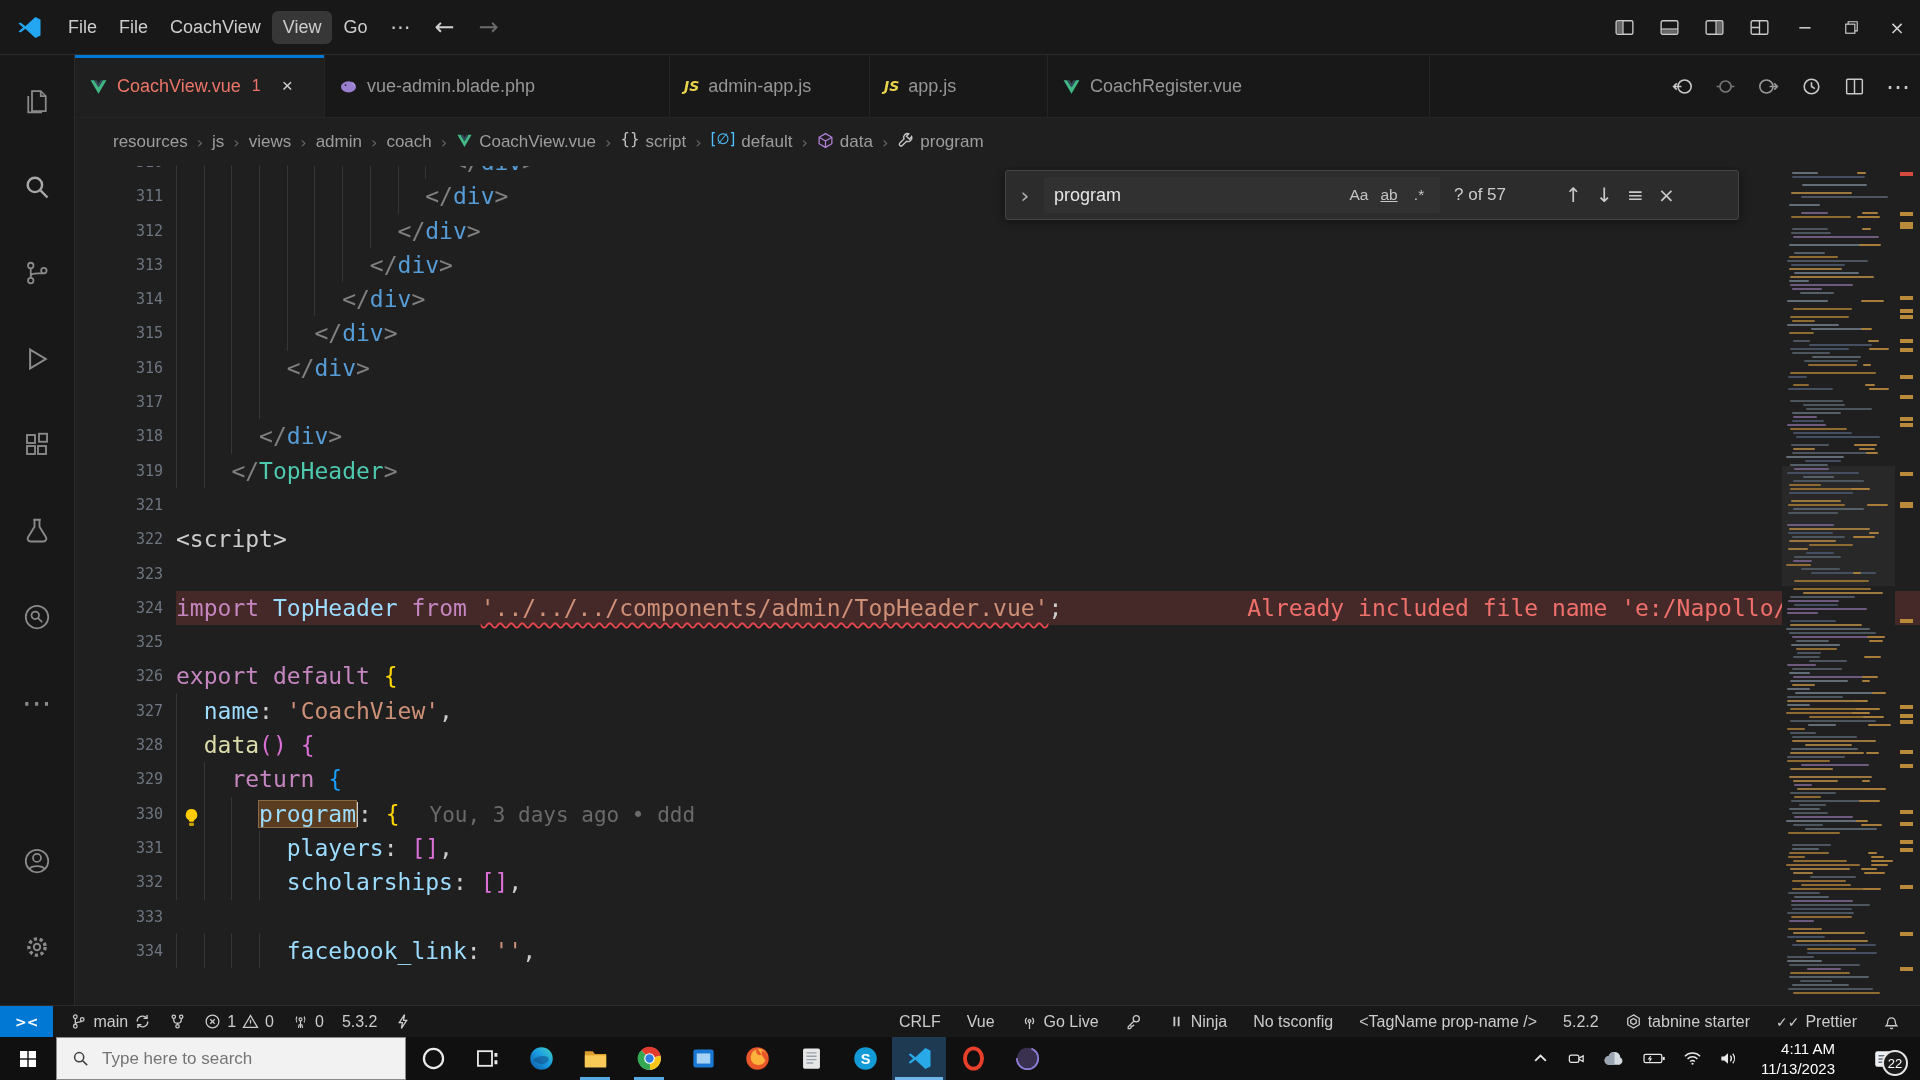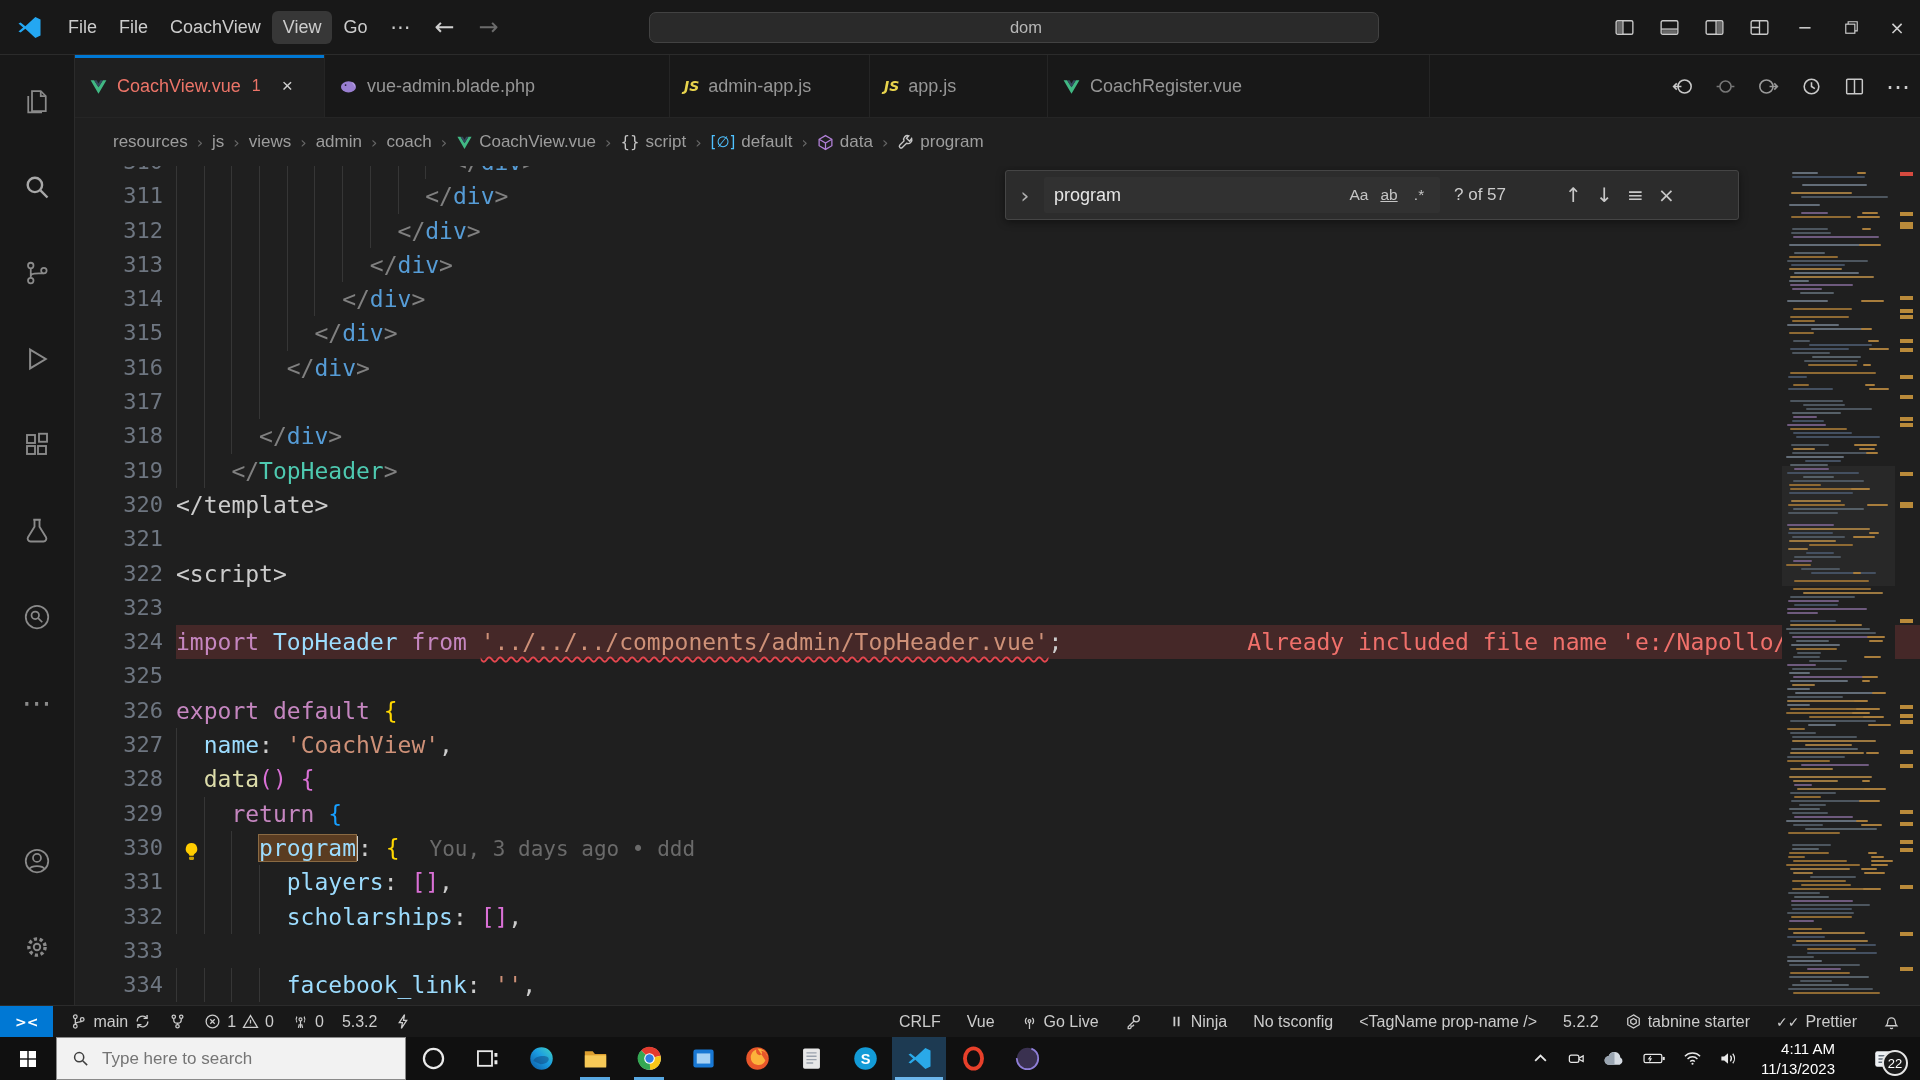--- a/index.html
+++ b/index.html
@@ -41,30 +41,30 @@
   .tab.active{background:#1f1f1f;color:#ec7468}
   .tab.active::before{content:"";position:absolute;left:0;top:0;right:0;height:2.5px;background:#0078d4}
   .tab .badge{color:#ec7468;font-size:16px;margin-left:2px}
   .tab .close{margin-left:12px;color:#d0d0d0;font-size:19px}
   #tab-actions{position:absolute;right:10px;top:0;height:63px;display:flex;align-items:center;gap:20px}
   #tab-actions .ico{width:23px;height:23px}
   #tab-actions .tico{font-size:24px;color:#cccccc}
 
   #breadcrumb{height:48px;background:#1f1f1f;display:flex;align-items:center;padding-left:38px;font-size:17px;color:#9d9d9d;gap:7px}
   #breadcrumb .sep{color:#666;font-size:16px;padding:0 2px;font-family:"DejaVu Sans",sans-serif}
-  #breadcrumb .bc-item{display:flex;align-items:center;gap:6px}
+  #breadcrumb .bc-item{display:flex;align-items:flex-start;gap:6px}
   #breadcrumb .ico{width:17px;height:17px}
   #breadcrumb .tico{font-size:15px;color:#c5c5c5}
   #breadcrumb .tico.blue{color:#4fc1ff}
 
   
   #code{position:relative;height:839px;overflow:hidden;background:#1f1f1f}
   #lines{margin-top:-21px;position:relative}
   .cl{position:relative;height:34.3px;line-height:34.3px;font-family:"DejaVu Sans Mono",monospace;font-size:23px;white-space:pre;color:#cccccc}
-  .cl .num{position:absolute;left:0;top:0;width:88px;text-align:right;color:#6e7681;font-size:22px;z-index:2}
+  .cl .num{position:absolute;left:0;top:0;width:88px;text-align:right;color:#6e7681;font-size:15px;z-index:2}
   .cl .body{position:relative;z-index:2;margin-left:101px;display:inline-block}
   .errbg{position:absolute;left:101px;right:0;top:0;bottom:0;background:#452828;z-index:1}
   .ind{display:inline-block;height:34.3px;vertical-align:top;background-image:repeating-linear-gradient(to right,#363636 0,#363636 1px,transparent 1px,transparent 2ch)}
   .s-p{color:#808080}.s-t{color:#569cd6}.s-c{color:#4ec9b0}.s-w{color:#cccccc}.s-k{color:#c586c0}.s-v{color:#9cdcfe}
   .s-s{color:#ce9178}.s-f{color:#dcdcaa}.s-b1{color:#ffd700}.s-b2{color:#da70d6}.s-b3{color:#179fff}
   .sq{text-decoration:underline wavy #e4464e;text-decoration-thickness:1.5px;text-underline-offset:6px}
   .hl{background:#5a3c21;outline:1px solid #8a6a43;color:#9cdcfe}
   .cursor{display:inline-block;width:2px;height:25px;background:#cccccc;vertical-align:-5px}
   .blame{color:#6a6a6a;margin-left:30px;font-size:21px}
   .ann{color:#f0706b;margin-left:185px}
@@ -130,24 +130,20 @@
     <div id="menus" style="display: flex;">
         <div class="menu-item">File</div>
         <div class="menu-item">File</div>
         <div class="menu-item">CoachView</div>
         <div class="menu-item active">View</div>
         <div class="menu-item">Go</div>
       </div>
     <span id="menu-more" class="tico">⋯</span>
     <span class="nav-arrow">←</span>
     <span class="nav-arrow dim">→</span>
-    <div id="title-search">
-      <span class="ico"></span>
-      <span>dom</span>
-    </div>
     <div id="tb-right">
         <span class="ico layout-ico">
           <svg viewBox="0 0 22 22" fill="none" stroke="#c9c9c9" stroke-width="1.3">
             <rect x="3" y="4.5" width="16" height="13" rx="1.5"></rect>
             <path d="M9.5 4.5v13"></path>
             <rect x="4" y="5.5" width="4.6" height="11" fill="#c9c9c9" stroke="none" opacity=".45"></rect>
           </svg>
         </span>
         <span class="ico layout-ico">
           <svg viewBox="0 0 22 22" fill="none" stroke="#c9c9c9" stroke-width="1.3">
@@ -415,21 +411,20 @@
           <div class="cl"><span class="num">310</span><span class="body"><span class="ind" style="width: 20ch;"></span><span class="s-p">&lt;/</span><span class="s-t">div</span><span class="s-p">&gt;</span></span></div>
           <div class="cl"><span class="num">311</span><span class="body"><span class="ind" style="width: 18ch;"></span><span class="s-p">&lt;/</span><span class="s-t">div</span><span class="s-p">&gt;</span></span></div>
           <div class="cl"><span class="num">312</span><span class="body"><span class="ind" style="width: 16ch;"></span><span class="s-p">&lt;/</span><span class="s-t">div</span><span class="s-p">&gt;</span></span></div>
           <div class="cl"><span class="num">313</span><span class="body"><span class="ind" style="width: 14ch;"></span><span class="s-p">&lt;/</span><span class="s-t">div</span><span class="s-p">&gt;</span></span></div>
           <div class="cl"><span class="num">314</span><span class="body"><span class="ind" style="width: 12ch;"></span><span class="s-p">&lt;/</span><span class="s-t">div</span><span class="s-p">&gt;</span></span></div>
           <div class="cl"><span class="num">315</span><span class="body"><span class="ind" style="width: 10ch;"></span><span class="s-p">&lt;/</span><span class="s-t">div</span><span class="s-p">&gt;</span></span></div>
           <div class="cl"><span class="num">316</span><span class="body"><span class="ind" style="width: 8ch;"></span><span class="s-p">&lt;/</span><span class="s-t">div</span><span class="s-p">&gt;</span></span></div>
           <div class="cl"><span class="num">317</span><span class="body"><span class="ind" style="width: 8ch;"></span></span></div>
           <div class="cl"><span class="num">318</span><span class="body"><span class="ind" style="width: 6ch;"></span><span class="s-p">&lt;/</span><span class="s-t">div</span><span class="s-p">&gt;</span></span></div>
           <div class="cl"><span class="num">319</span><span class="body"><span class="ind" style="width: 4ch;"></span><span class="s-p">&lt;/</span><span class="s-c">TopHeader</span><span class="s-p">&gt;</span></span></div>
-          <div class="cl"><span class="num">320</span><span class="body"><span class="s-w">&lt;/template&gt;</span></span></div>
           <div class="cl"><span class="num">321</span><span class="body"></span></div>
           <div class="cl"><span class="num">322</span><span class="body"><span class="s-w">&lt;script&gt;</span></span></div>
           <div class="cl"><span class="num">323</span><span class="body"></span></div>
           <div class="cl"><div class="errbg"></div><span class="num">324</span><span class="body"><span class="s-k">import</span><span class="s-w"> </span><span class="s-v">TopHeader</span><span class="s-w"> </span><span class="s-k">from</span><span class="s-w"> </span><span class="s-s sq">'../../../components/admin/TopHeader.vue'</span><span class="s-w">;</span><span class="ann">Already included file name 'e:/Napollo/dom/re</span></span></div>
           <div class="cl"><span class="num">325</span><span class="body"></span></div>
           <div class="cl"><span class="num">326</span><span class="body"><span class="s-k">export</span><span class="s-w"> </span><span class="s-k">default</span><span class="s-w"> </span><span class="s-b1">{</span></span></div>
           <div class="cl"><span class="num">327</span><span class="body"><span class="ind" style="width: 2ch;"></span><span class="s-v">name</span><span class="s-w">: </span><span class="s-s">'CoachView'</span><span class="s-w">,</span></span></div>
           <div class="cl"><span class="num">328</span><span class="body"><span class="ind" style="width: 2ch;"></span><span class="s-f">data</span><span class="s-b2">()</span><span class="s-w"> </span><span class="s-b2">{</span></span></div>
           <div class="cl"><span class="num">329</span><span class="body"><span class="ind" style="width: 4ch;"></span><span class="s-k">return</span><span class="s-w"> </span><span class="s-b3">{</span></span></div>
           <div class="cl"><span class="num">330</span><span class="bulb"><svg viewBox="0 0 20 20">

